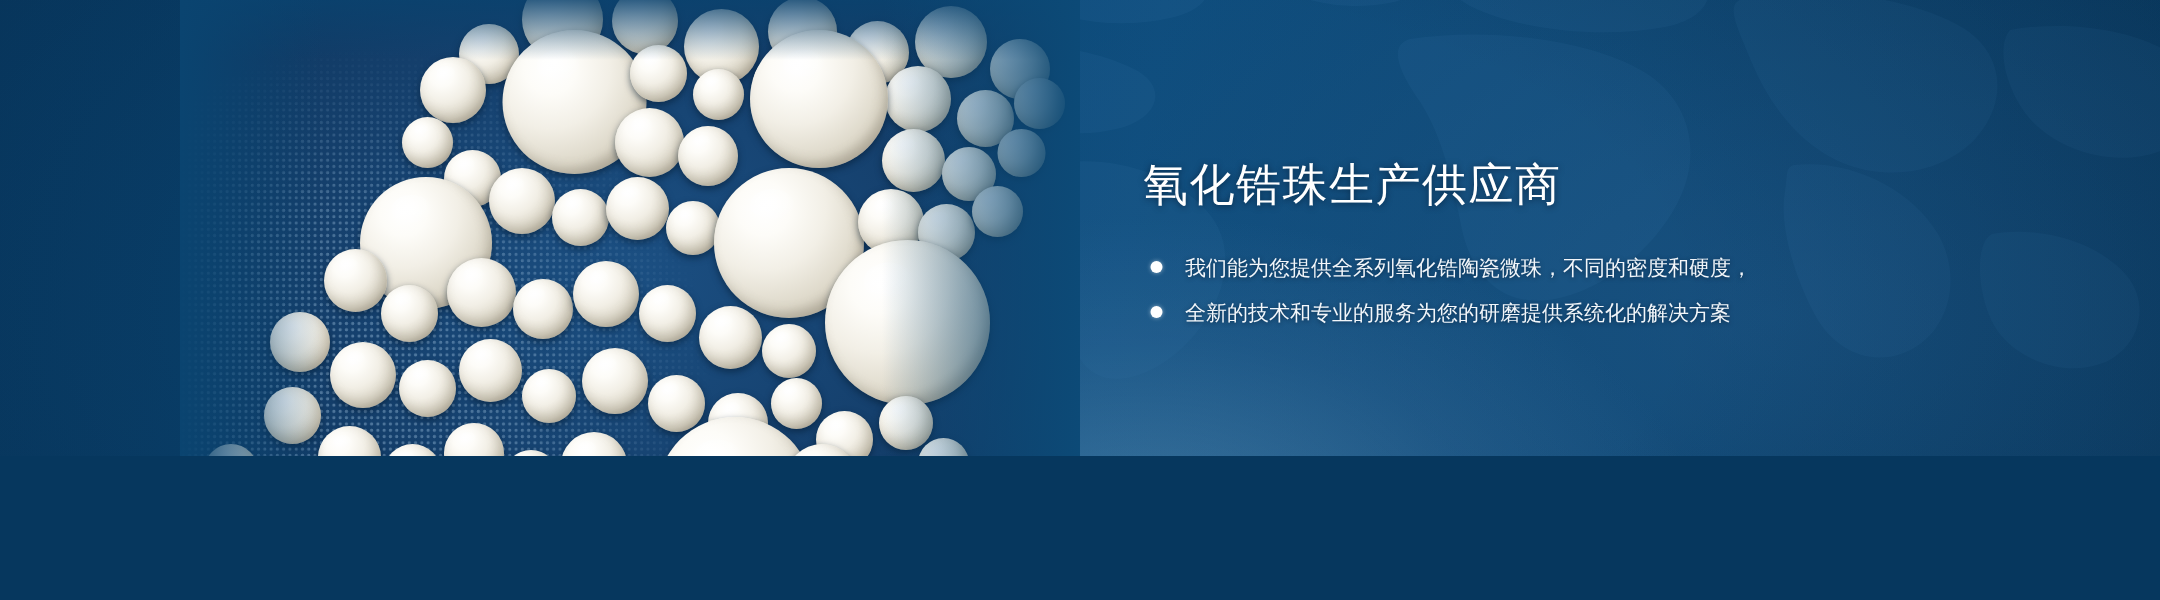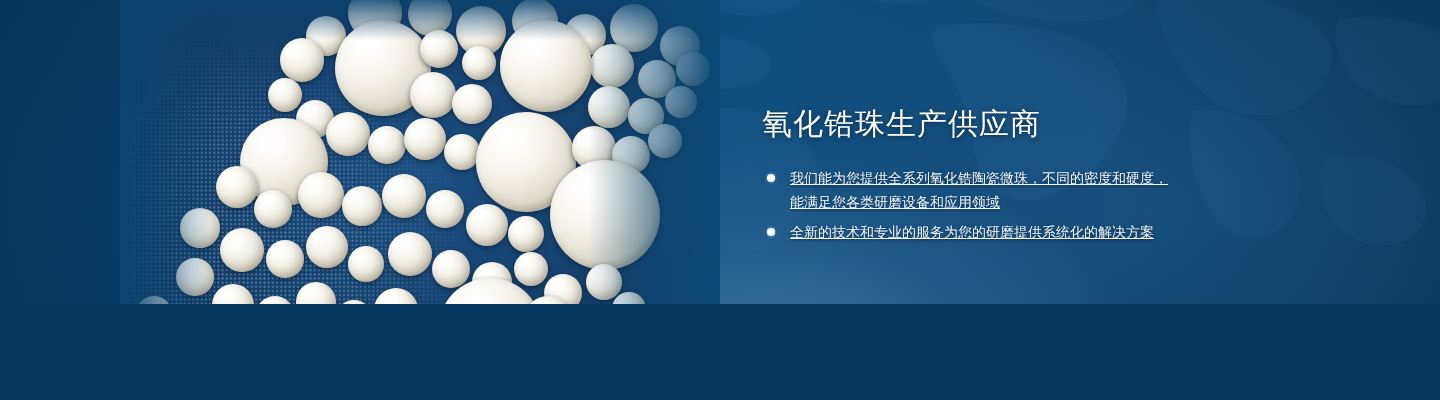--- a/index.html
+++ b/index.html
@@ -77,21 +77,20 @@
     color:#ffffff;font-size:30px;line-height:40px;letter-spacing:1px;
     font-weight:400;margin:0 0 22px 0;
     text-shadow:0 1px 4px rgba(2,22,42,0.65);
     white-space:nowrap;
   }
   .bullets{list-style:none;margin:0;padding:0;}
   .bullet{
     position:relative;padding-left:28px;margin-bottom:6px;
     color:#f2f6fa;font-size:14px;line-height:24px;
     text-shadow:0 1px 3px rgba(2,22,42,0.6);
-    text-decoration:underline;
   }
   .bullet .dot{
     position:absolute;left:5px;top:8px;width:8px;height:8px;border-radius:50%;
     background:#ffffff;box-shadow:0 0 3px rgba(255,255,255,0.5);
   }
   .bullet .line{display:block;white-space:nowrap;}
 </style>
 </head>
 <body>
 
@@ -217,21 +216,20 @@
   </div>
 
   <div id="copy">
     <h1 id="title">氧化锆珠生产供应商</h1>
 
     <ul class="bullets">
 
       <li class="bullet">
         <span class="dot"></span>
         <span class="line">我们能为您提供全系列氧化锆陶瓷微珠，不同的密度和硬度，</span>
-        <span class="line">能满足您各类研磨设备和应用领域</span>
       </li>
 
       <li class="bullet">
         <span class="dot"></span>
         <span class="line">全新的技术和专业的服务为您的研磨提供系统化的解决方案</span>
       </li>
 
 
     </ul>
   </div>

